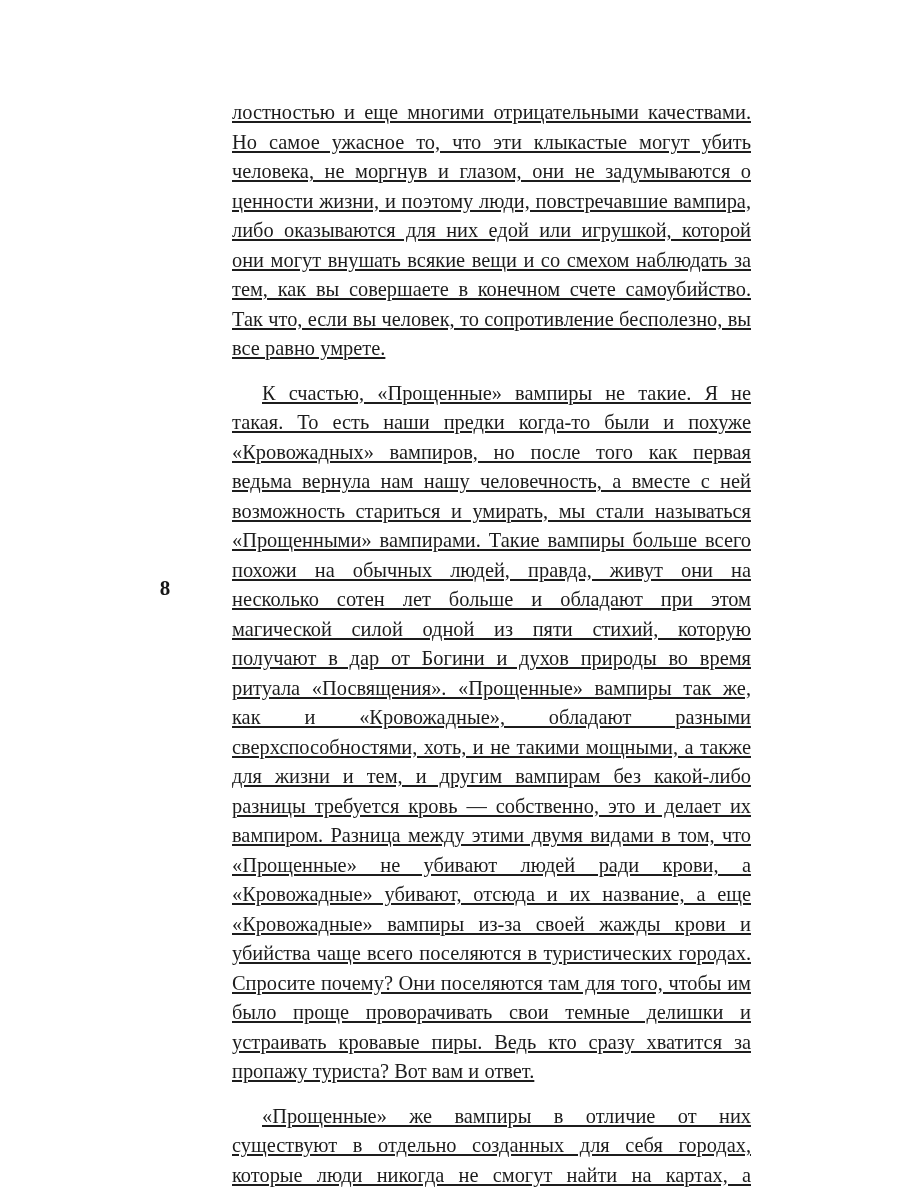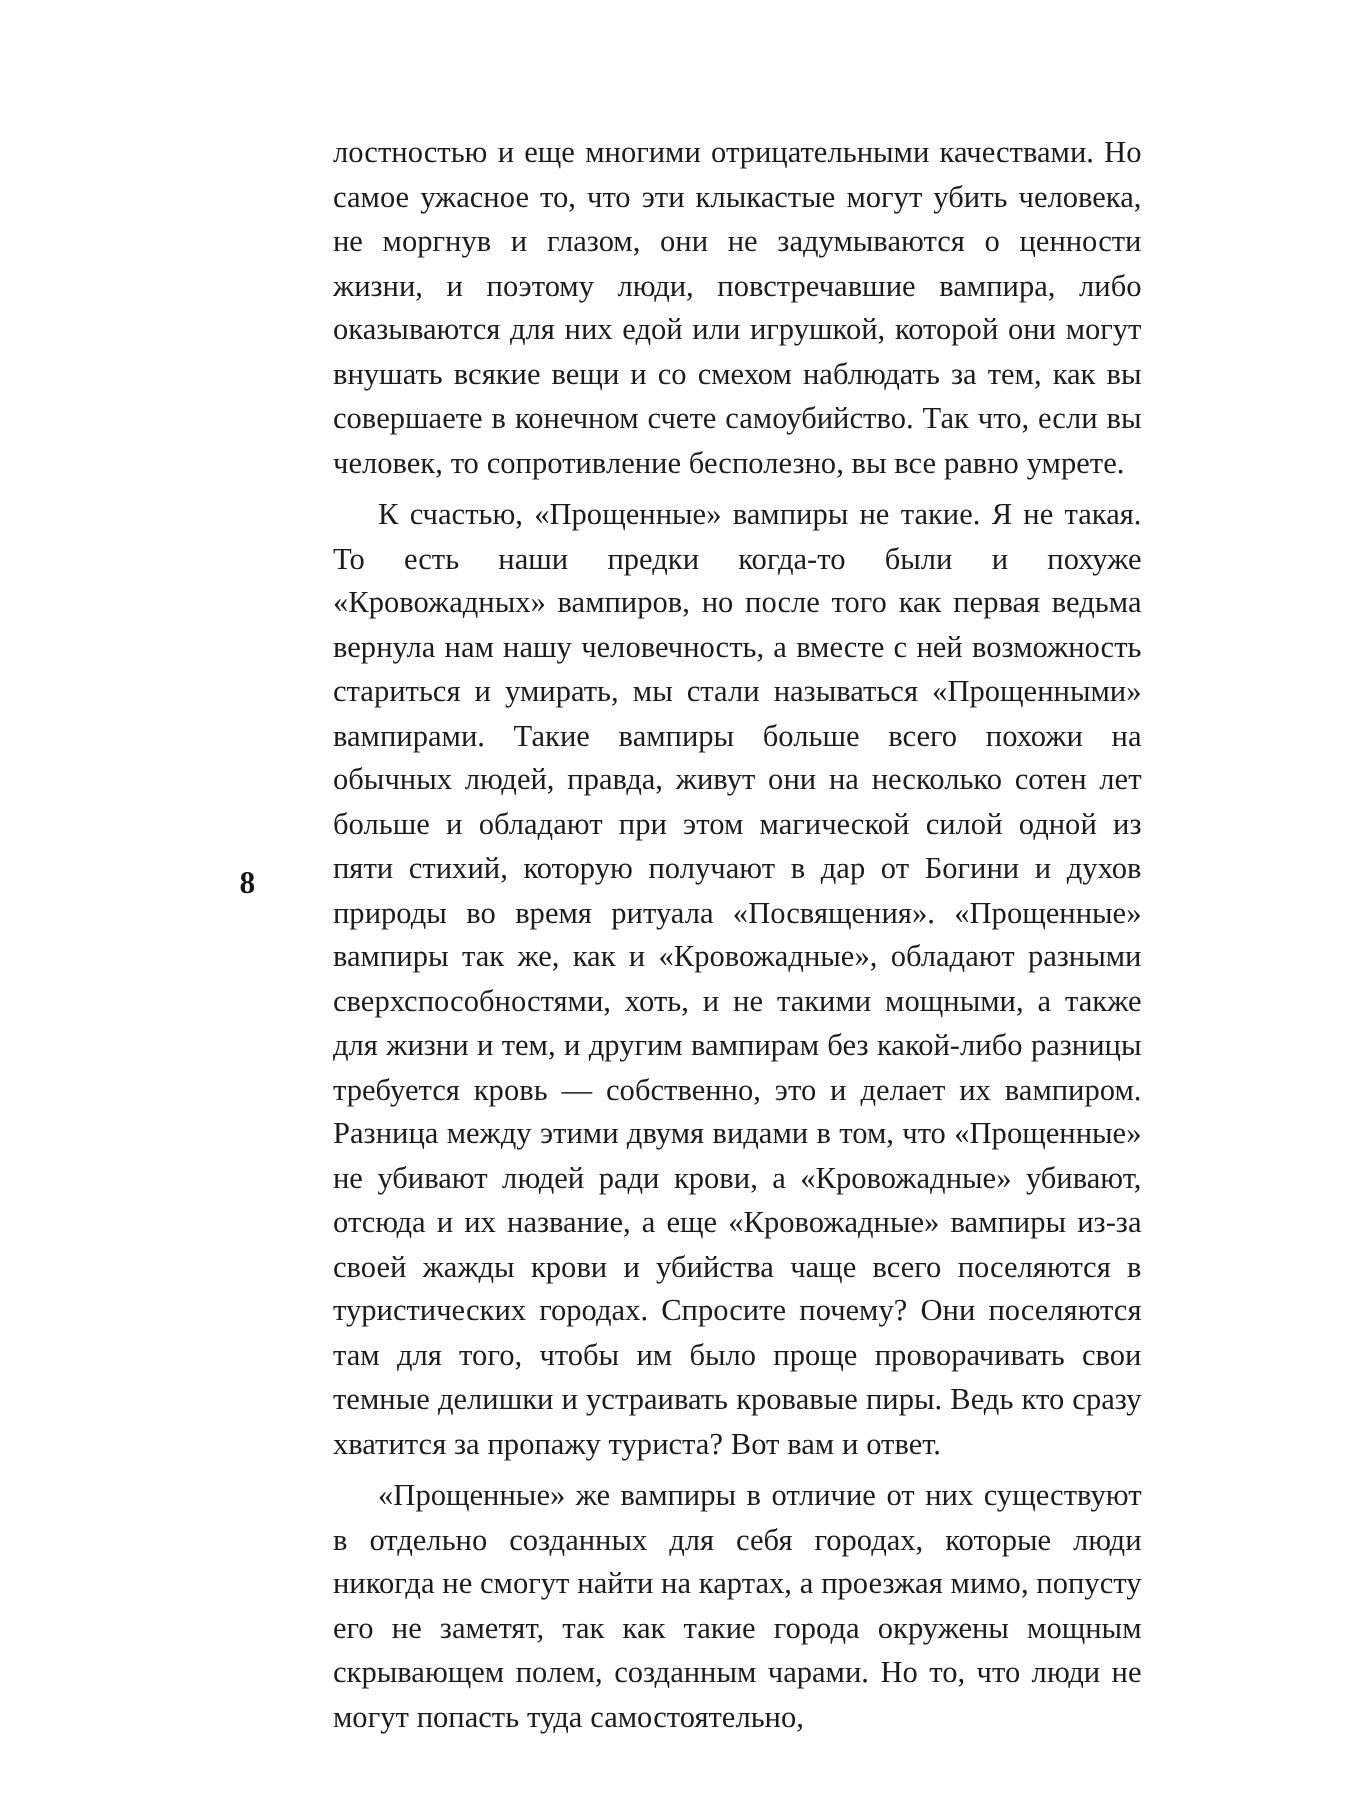--- a/index.html
+++ b/index.html
@@ -42,23 +42,24 @@
     font-size: 20.4px;
     line-height: 29.5px;
     text-align: justify;
     text-justify: inter-word;
     -webkit-hyphens: none;
     hyphens: none;
     word-spacing: 0.1px;
   }
 
   .textblock p {
-    margin: 5px;
+    margin: 15px;
     text-indent: 30px;
     text-align: justify;
+    text-decoration: underline;
   }
 
   
   .textblock p.cont {
     text-indent: 0;
   }
 
   
   .textblock p.clipped {
     text-align: justify;

